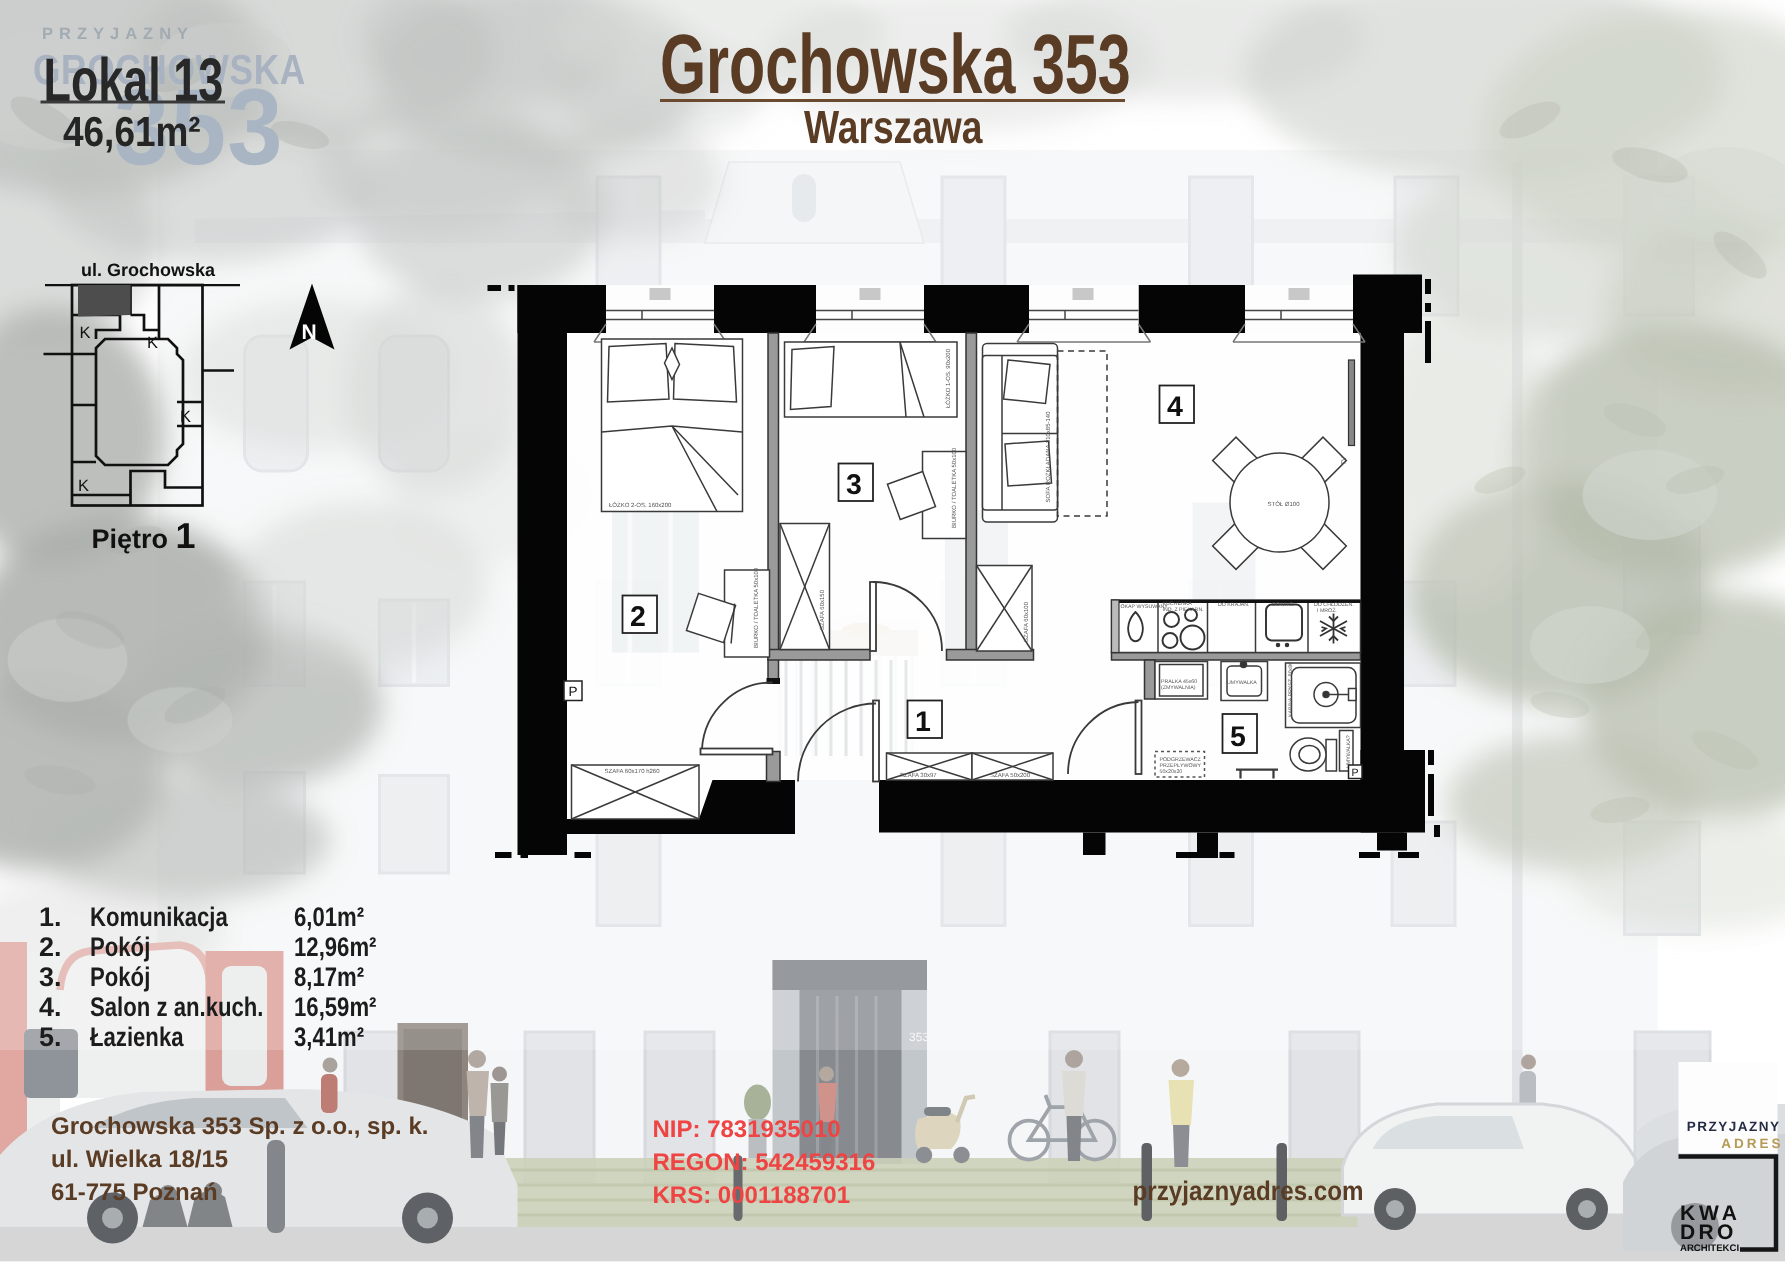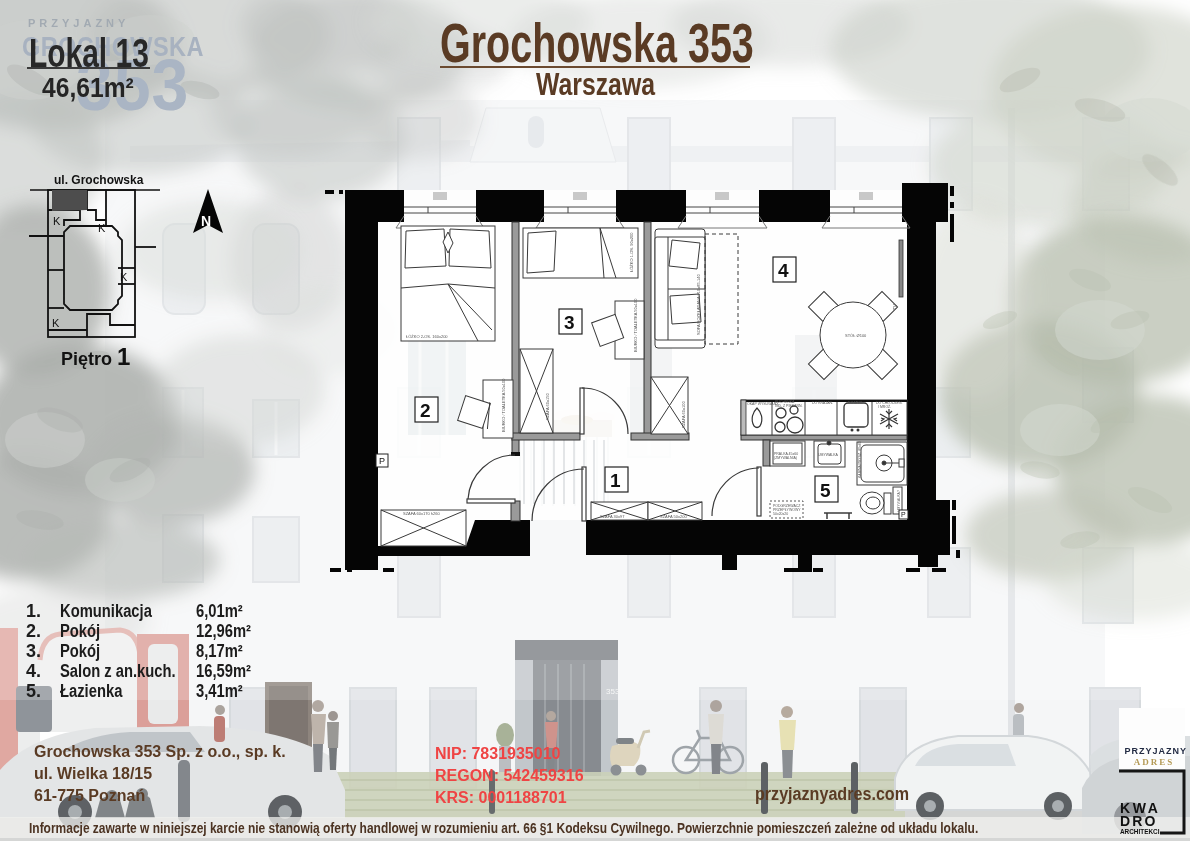--- a/index.html
+++ b/index.html
@@ -742,27 +742,24 @@
 </div>
 
 <div class="abs" style="left:435px;top:743px;color:#ef4444;font-weight:bold;font-size:16px;line-height:22px;">
 NIP: 7831935010<br>REGON: 542459316<br>KRS: 0001188701
 </div>
 
 <div class="abs" style="left:755px;top:784px;color:#5a3b24;font-weight:bold;font-size:18px;transform:scaleX(0.895);transform-origin:left top;">przyjaznyadres.com</div>
 
 <div class="abs" style="left:1119px;top:708px;width:66px;height:61px;background:#fdfdfd;z-index:5;">
   <div class="abs" style="left:0;top:38px;width:68px;text-align:right;color:#232c44;font-size:9px;font-weight:bold;letter-spacing:1px;">PRZYJAZNY</div>
-  <div class="abs" style="left:0;top:49px;width:70px;text-align:center;color:#b49a56;font-size:9px;font-weight:bold;letter-spacing:2px;font-family:Liberation Serif, serif;">ADRES</div>
+  <div class="abs" style="left:0;top:49px;width:70px;text-align:right;color:#b49a56;font-size:9px;font-weight:bold;letter-spacing:2px;">ADRES</div>
 </div>
 
 <svg class="abs" style="left:1115px;top:764px;z-index:5" width="75" height="75" viewBox="0 0 75 75">
   <path d="M4 7 L69 7 L69 69 L45 69" fill="none" stroke="#161616" stroke-width="3"></path>
   <text x="5" y="49" font-size="14" font-weight="bold" letter-spacing="2.6" fill="#111">KWA</text>
   <text x="5" y="62" font-size="14" font-weight="bold" letter-spacing="2.2" fill="#111">DRO</text>
   <text x="5" y="70" font-size="6.4" font-weight="bold" letter-spacing="0" fill="#111">ARCHITEKCI</text>
 </svg>
 
-<div class="abs" style="left:0;top:817px;width:1190px;height:21px;background:rgba(240,240,238,0.75);">
-  <div class="abs" style="left:29px;top:3px;color:#4c3322;font-size:14px;font-weight:bold;white-space:nowrap;transform:scaleX(0.855);transform-origin:left top;">Informacje zawarte w niniejszej karcie nie stanowią oferty handlowej w rozumieniu art. 66 §1 Kodeksu Cywilnego. Powierzchnie pomieszczeń zależne od układu lokalu.</div>
+
 </div>
 
-</div>
-
 </body></html>

